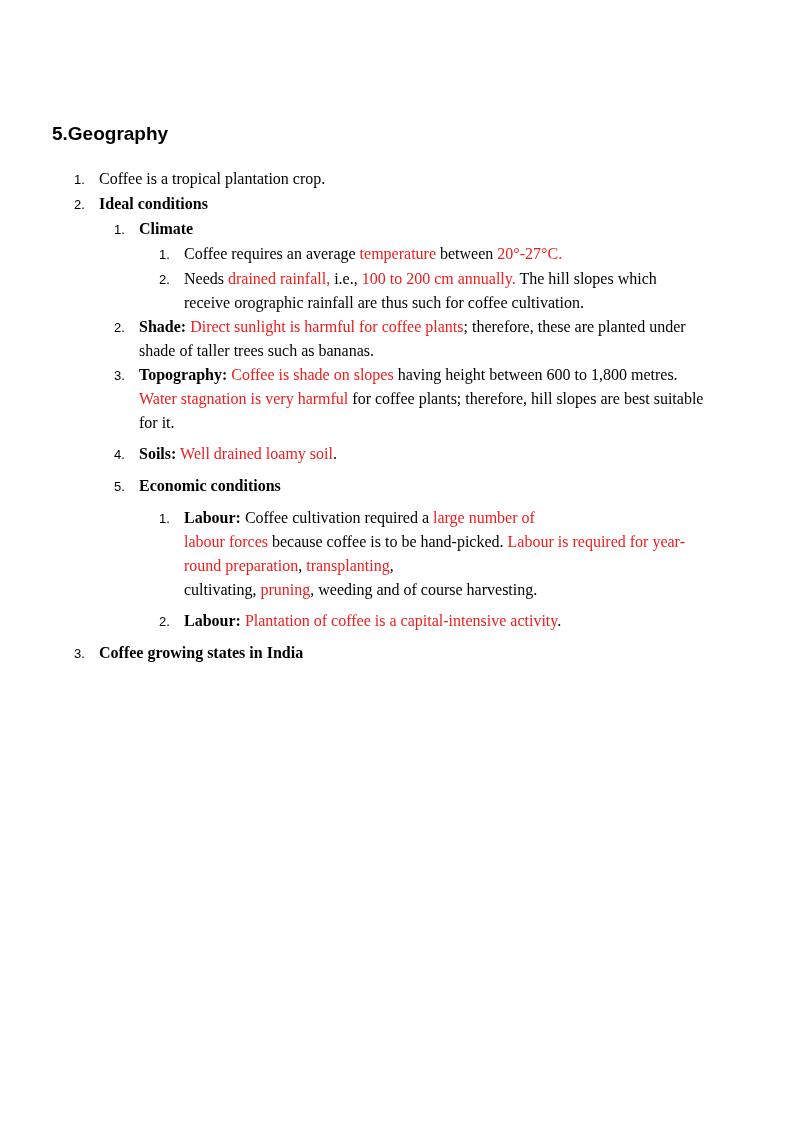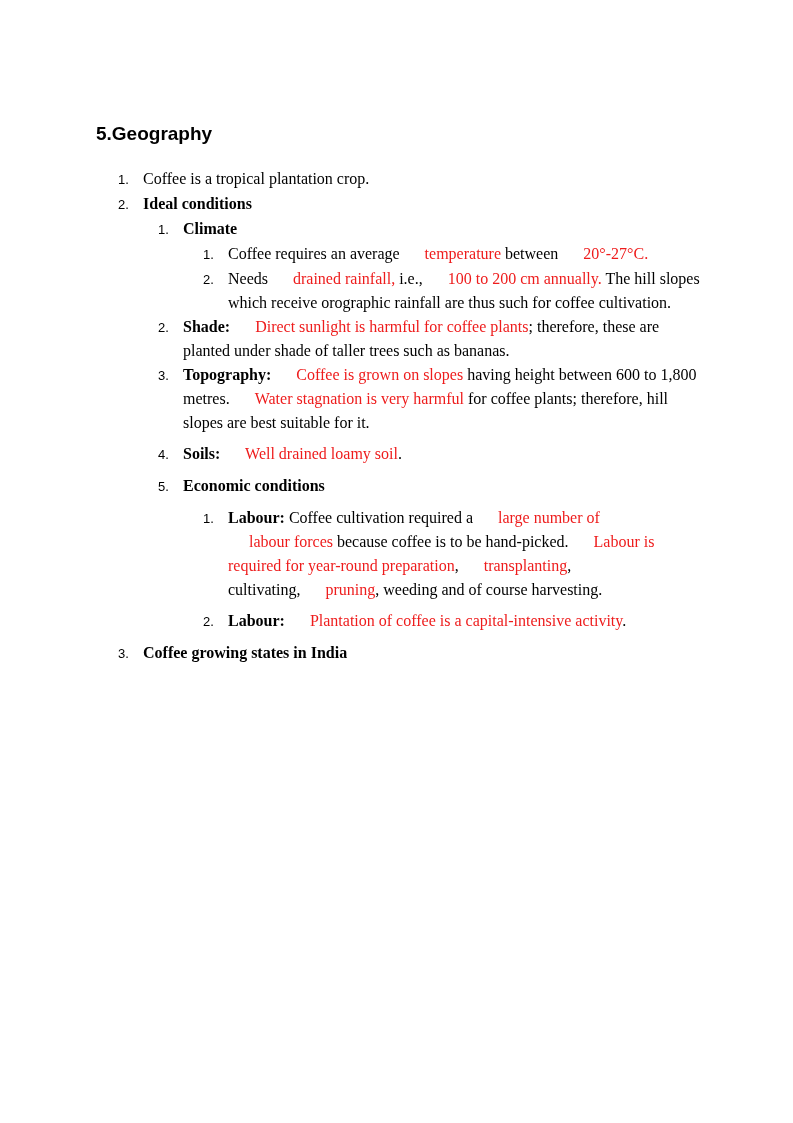--- a/index.html
+++ b/index.html
@@ -6,21 +6,21 @@
   * { box-sizing: border-box; }
   html, body { margin: 0; padding: 0; }
   body {
     width: 793px; height: 1123px;
     background: var(--paper);
     color: var(--ink);
     font-family: "Liberation Serif", "DejaVu Serif", serif;
     font-size: 16px;
     overflow: hidden;
   }
-  .page { width: 793px; height: 1123px; padding: 121px 88px 40px 96px; }
+  .page { width: 793px; height: 1123px; padding: 121px 88px 40px 52px; }
   h1.doc-title {
     font-family: "Liberation Sans", "DejaVu Sans", sans-serif;
     font-size: 19px; font-weight: bold;
     line-height: 26px; margin: 0 0 20px 0;
   }
   h2.topic-title {
     font-family: "Liberation Serif", "DejaVu Serif", serif;
     font-size: 17px; font-weight: bold;
     line-height: 22px; margin: 0 0 19px 0;
   }
@@ -29,21 +29,21 @@
     flex: none; width: 25px;
     font-family: "Liberation Sans", "DejaVu Sans", sans-serif;
     font-size: 13px; color: var(--ink);
   }
   .li .body { flex: 1 1 auto; min-width: 0; }
   .lvl1 { margin-left: 22px; }
   .lvl2 { margin-left: 62px; }
   .lvl3 { margin-left: 107px; }
   .gap { margin-top: 7px; }
   .b { font-weight: bold; }
-  .red { color: var(--red); margin-left: 21px; }
+  .red { color: var(--red); }
 </style>
 </head>
 <body>
 
 <div class="page">
 
   <h1 class="doc-title">5.Geography</h1>
 
 
   <div class="li lvl1">
@@ -71,21 +71,21 @@
     <div class="body"><span>Needs </span><span class="red">drained rainfall,</span><span> i.e., </span><span class="red">100 to 200 cm annually.</span><span> The hill slopes which receive orographic rainfall are thus such for coffee cultivation.</span></div>
   </div>
 
   <div class="li lvl2">
     <span class="num">2.</span>
     <div class="body"><span class="b">Shade:</span><span class="red"> Direct sunlight is harmful for coffee plants</span><span>; therefore, these are planted under shade of taller trees such as bananas.</span></div>
   </div>
 
   <div class="li lvl2">
     <span class="num">3.</span>
-    <div class="body"><span class="b">Topography:</span><span class="red"> Coffee is grown on slopes</span><span> having height between 600 to 1,800 metres. </span><span class="red">Water stagnation is very harmful</span><span> for coffee plants; therefore, hill slopes are best suitable for it.</span></div>
+    <div class="body"><span class="b">Topography:</span><span class="red"> Coffee is shade on slopes</span><span> having height between 600 to 1,800 metres. </span><span class="red">Water stagnation is very harmful</span><span> for coffee plants; therefore, hill slopes are best suitable for it.</span></div>
   </div>
 
   <div class="li lvl2 gap">
     <span class="num">4.</span>
     <div class="body"><span class="b">Soils:</span><span class="red"> Well drained loamy soil</span><span>.</span></div>
   </div>
 
   <div class="li lvl2 gap">
     <span class="num">5.</span>
     <div class="body"><span class="b">Economic conditions</span></div>

